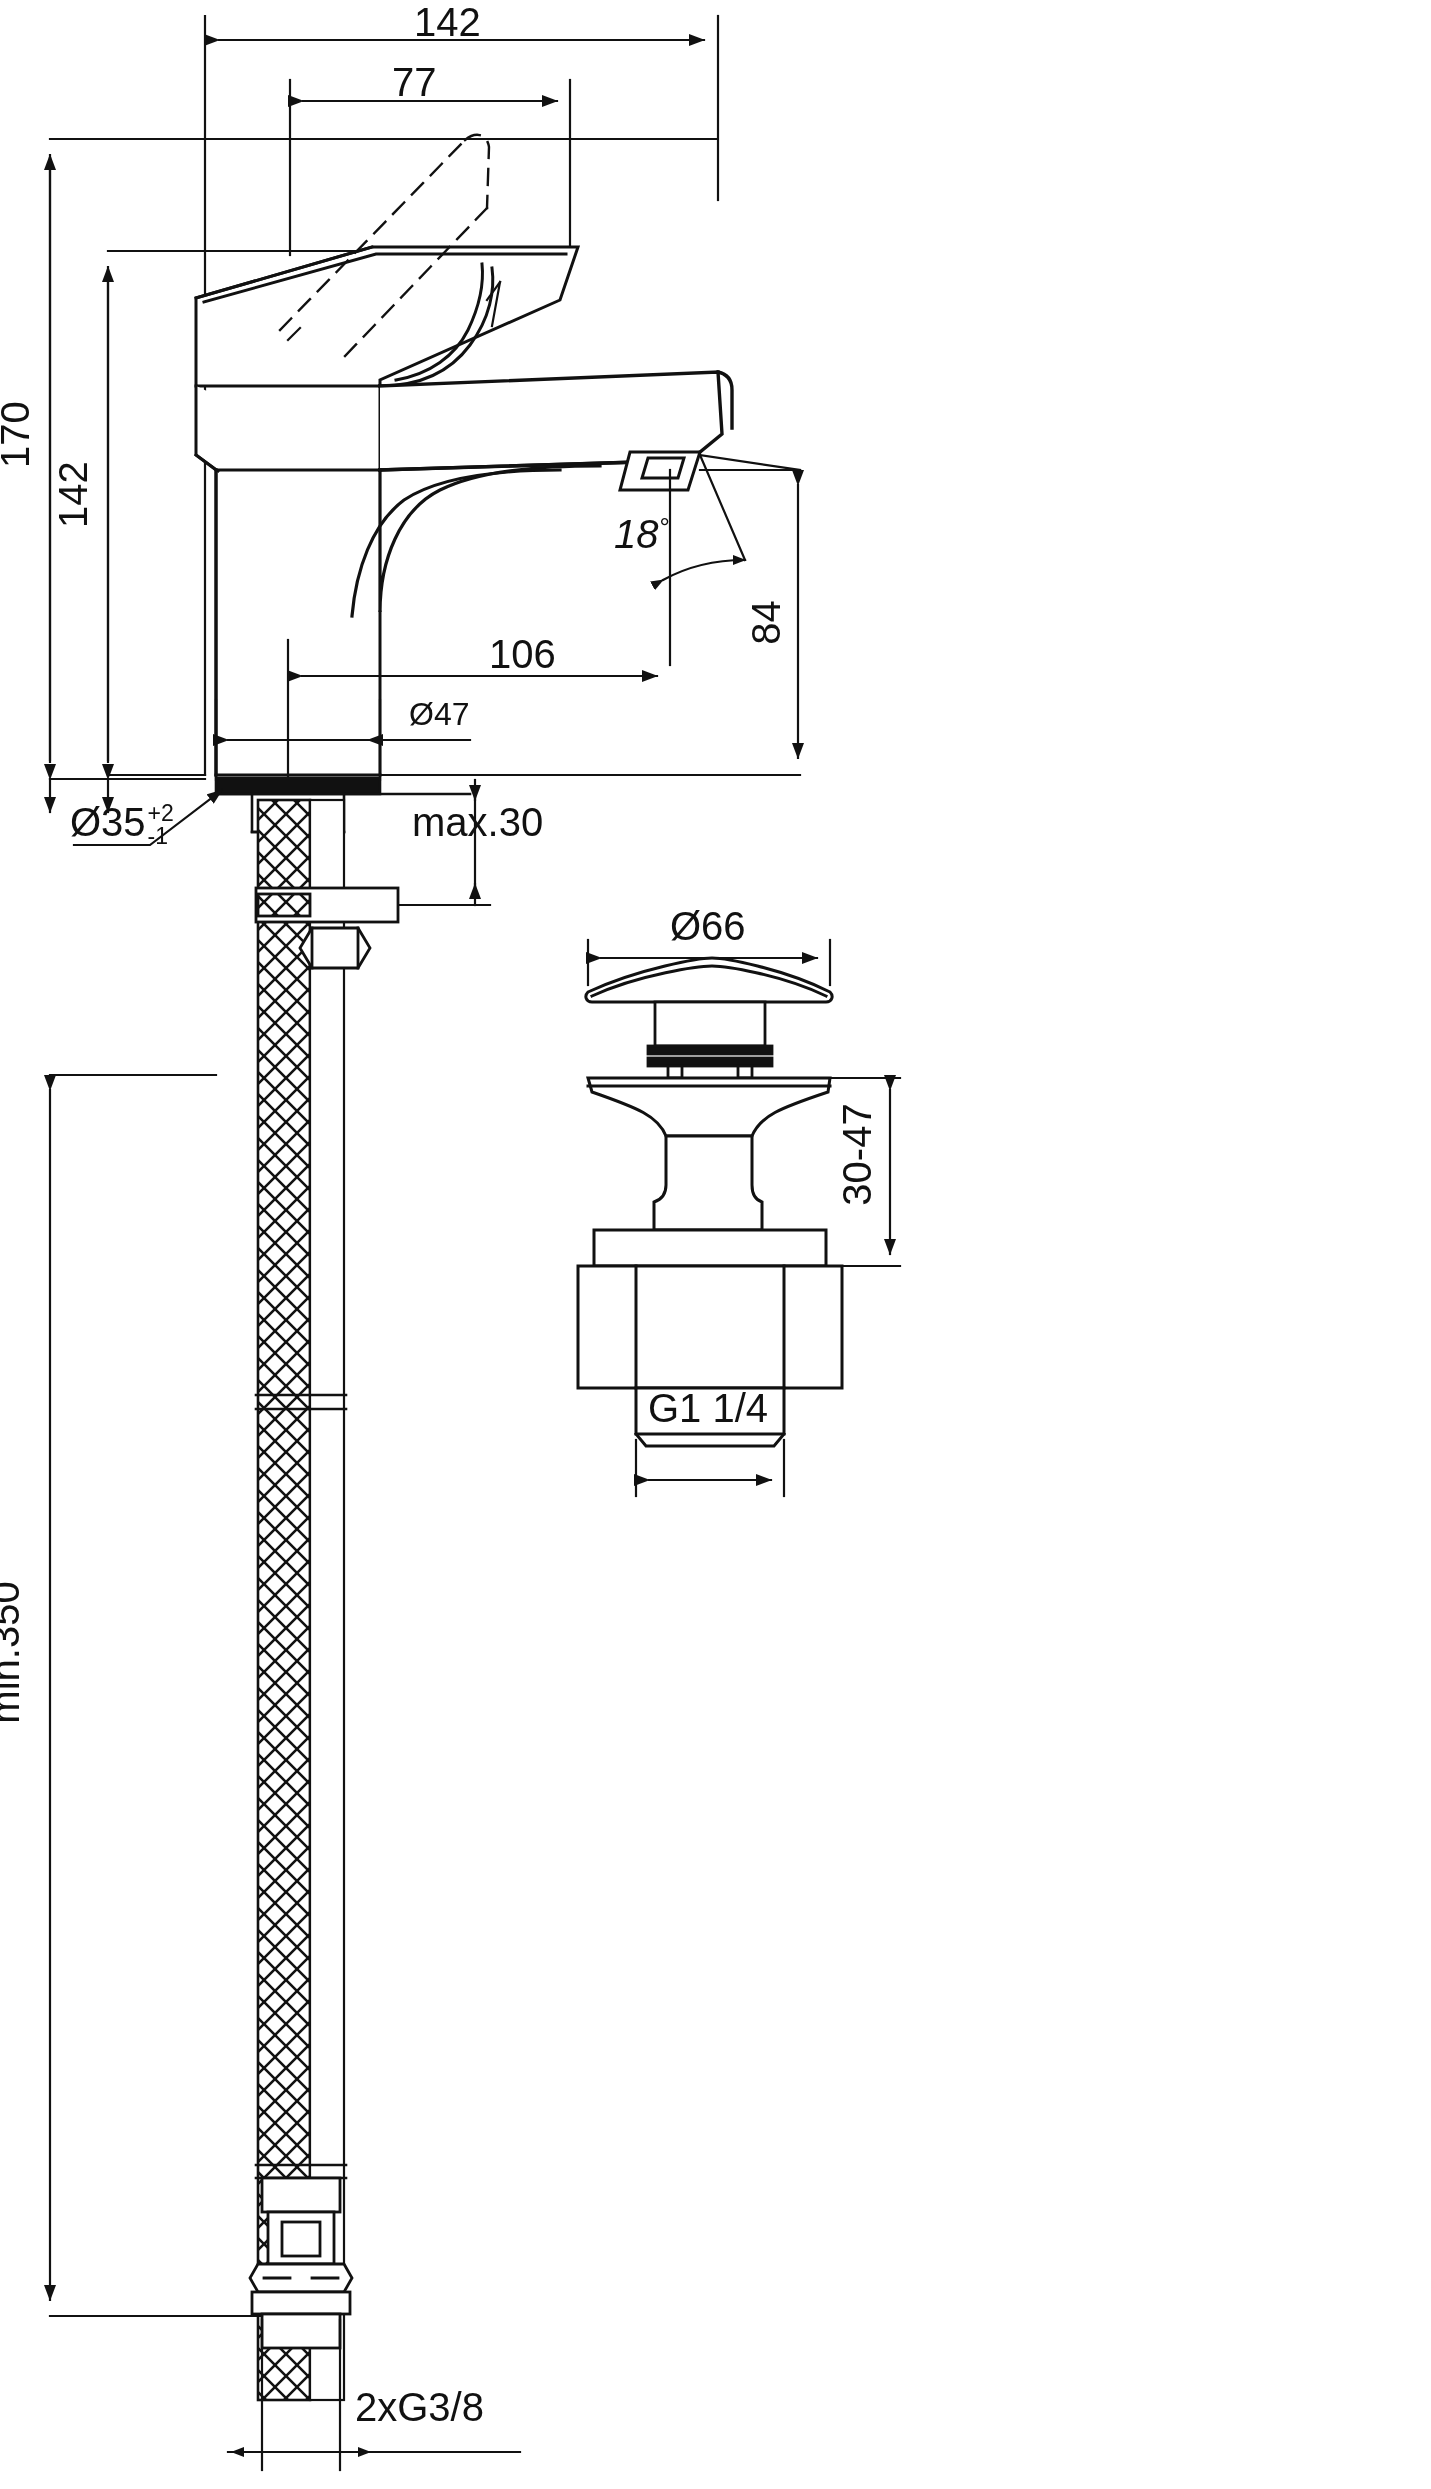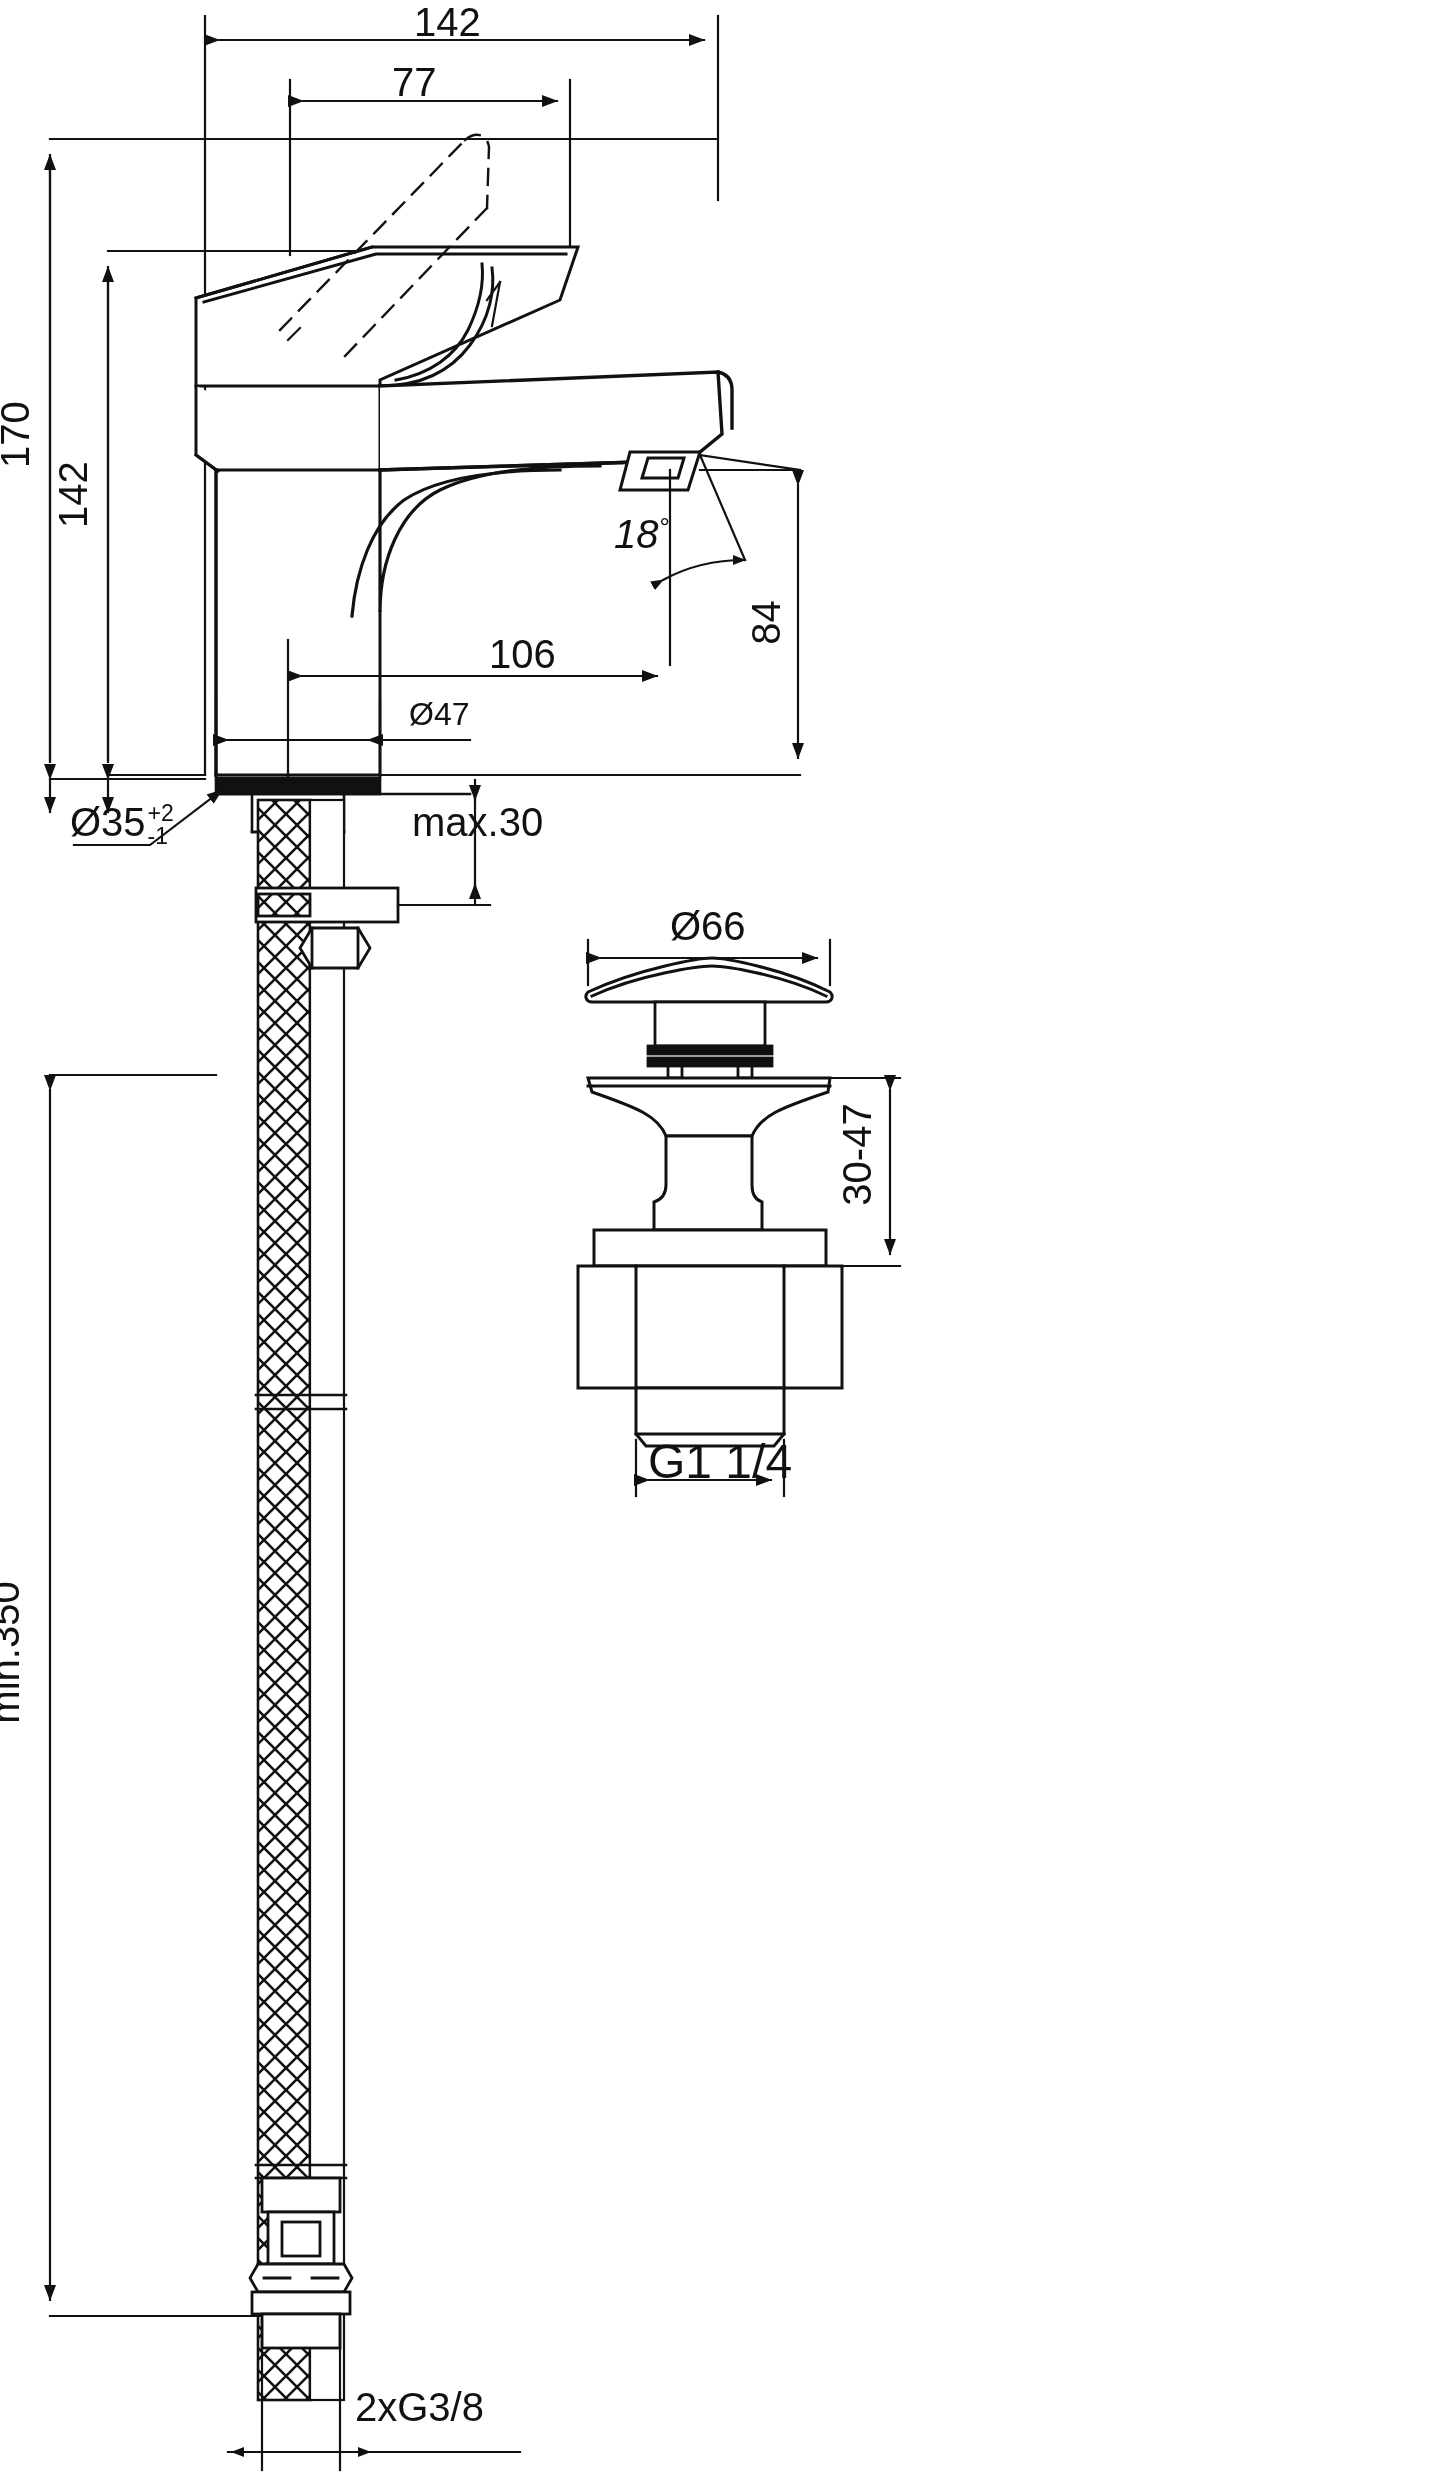--- a/index.html
+++ b/index.html
@@ -278,15 +278,15 @@
 <div class="lbl" style="left:412px;top:800px;font-size:40px;">max.30</div>
 
 <div class="lbl" style="left:-66px;top:1630px;font-size:40px;transform:rotate(-90deg);transform-origin:center;">min.350</div>
 
 <div class="lbl" style="left:355px;top:2385px;font-size:40px;text-align:center;">2xG3/8</div>
 
 <div class="lbl" style="left:670px;top:904px;font-size:40px;">Ø66</div>
 
 <div class="lbl" style="left:806px;top:1132px;font-size:40px;transform:rotate(-90deg);transform-origin:center;">30-47</div>
 
-<div class="lbl" style="left:648px;top:1386px;font-size:48px;margin-top:48px;">G1 1/4</div>
+<div class="lbl" style="left:648px;top:1386px;font-size:40px;">G1 1/4</div>
 
 </div>
 
 </body></html>

